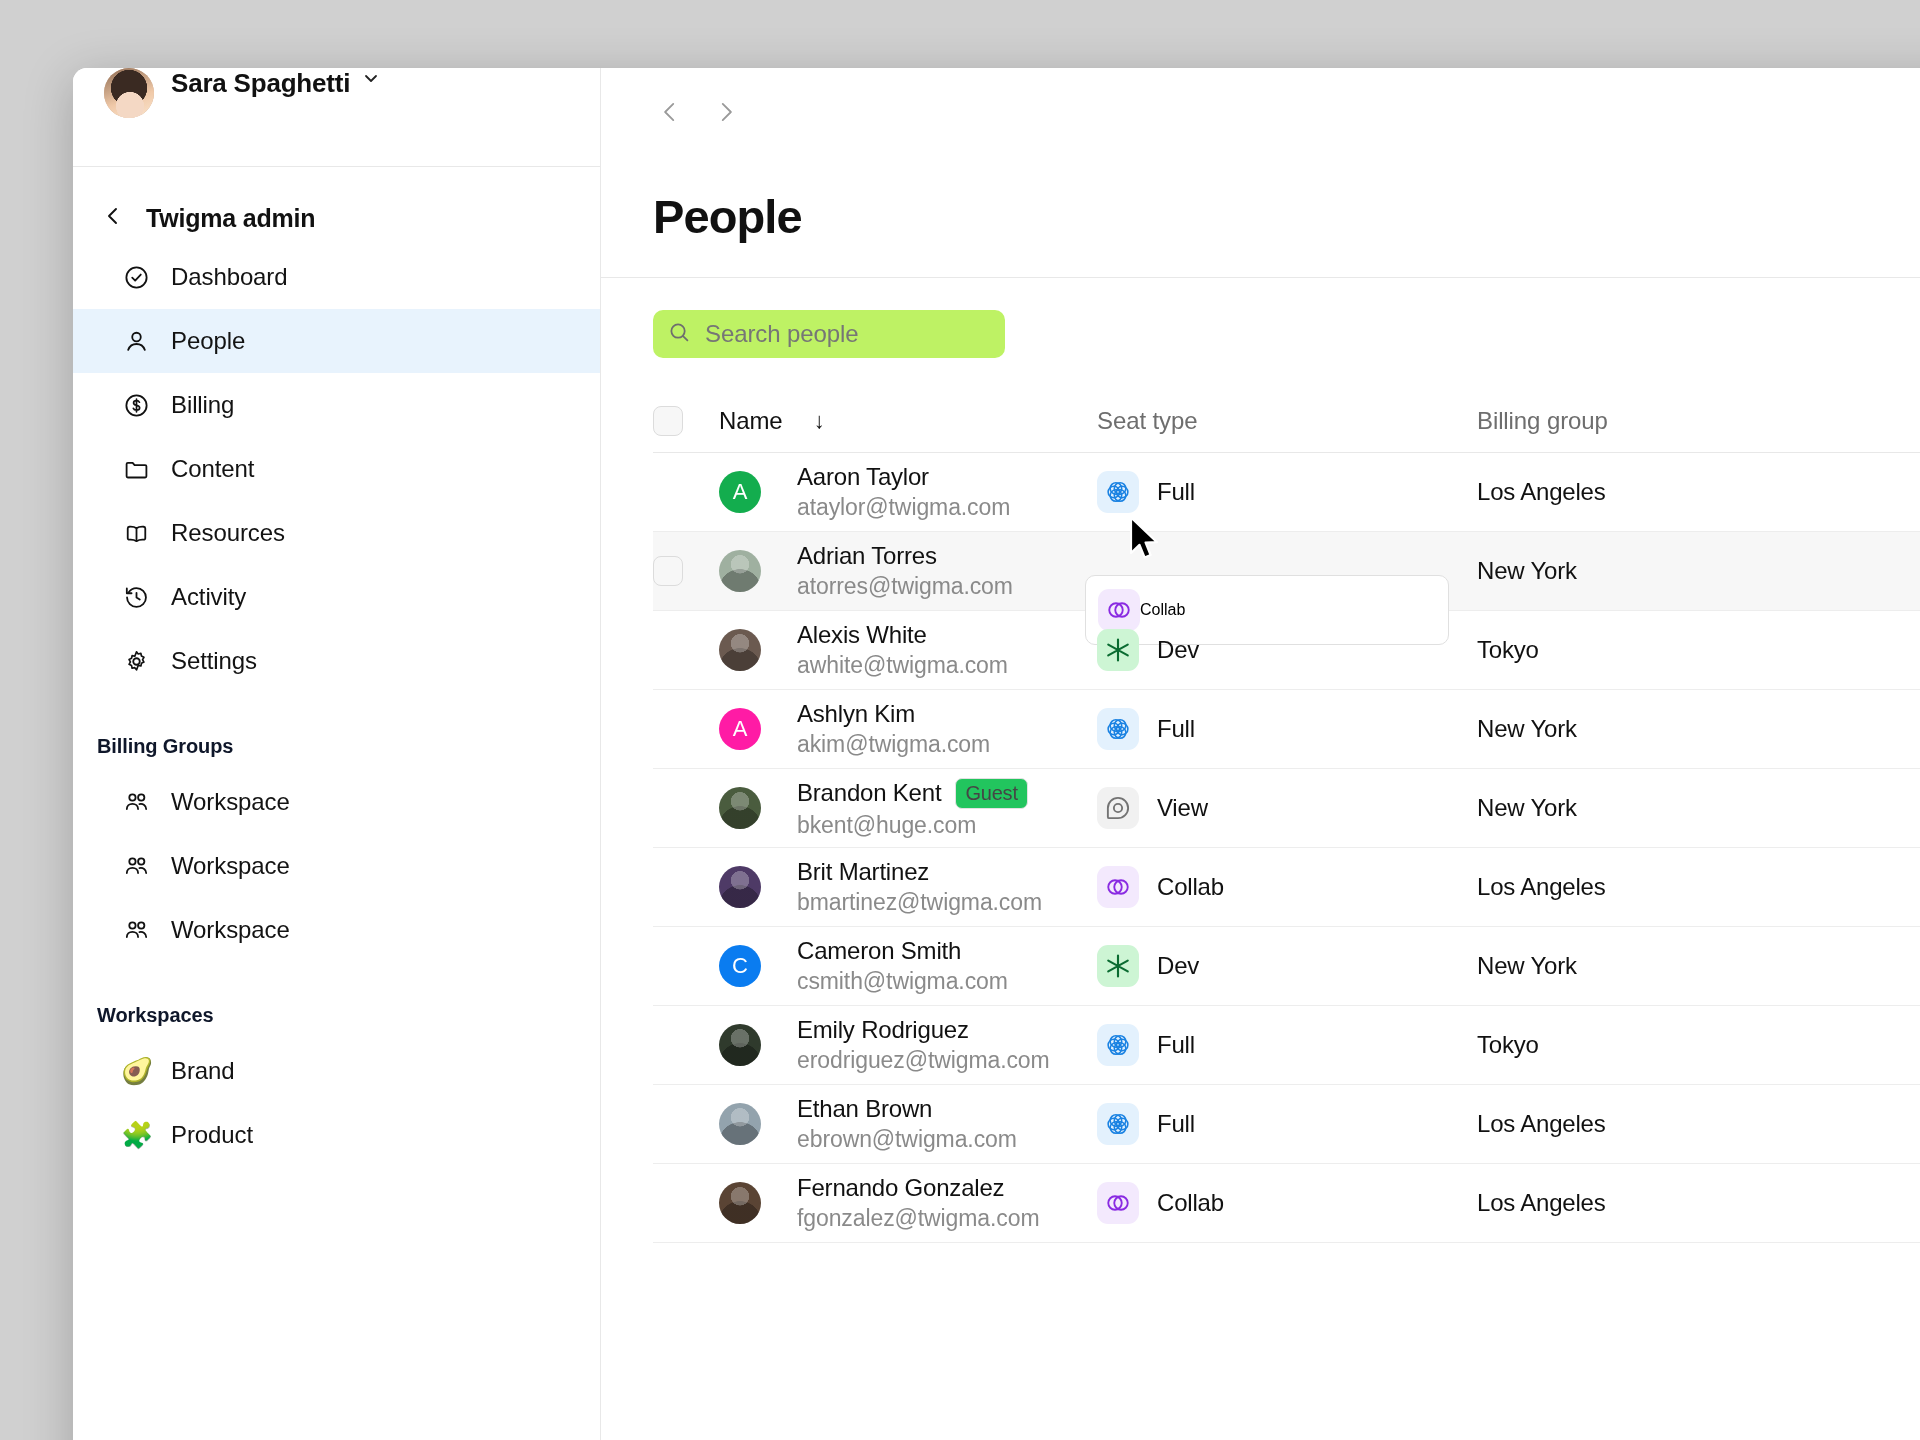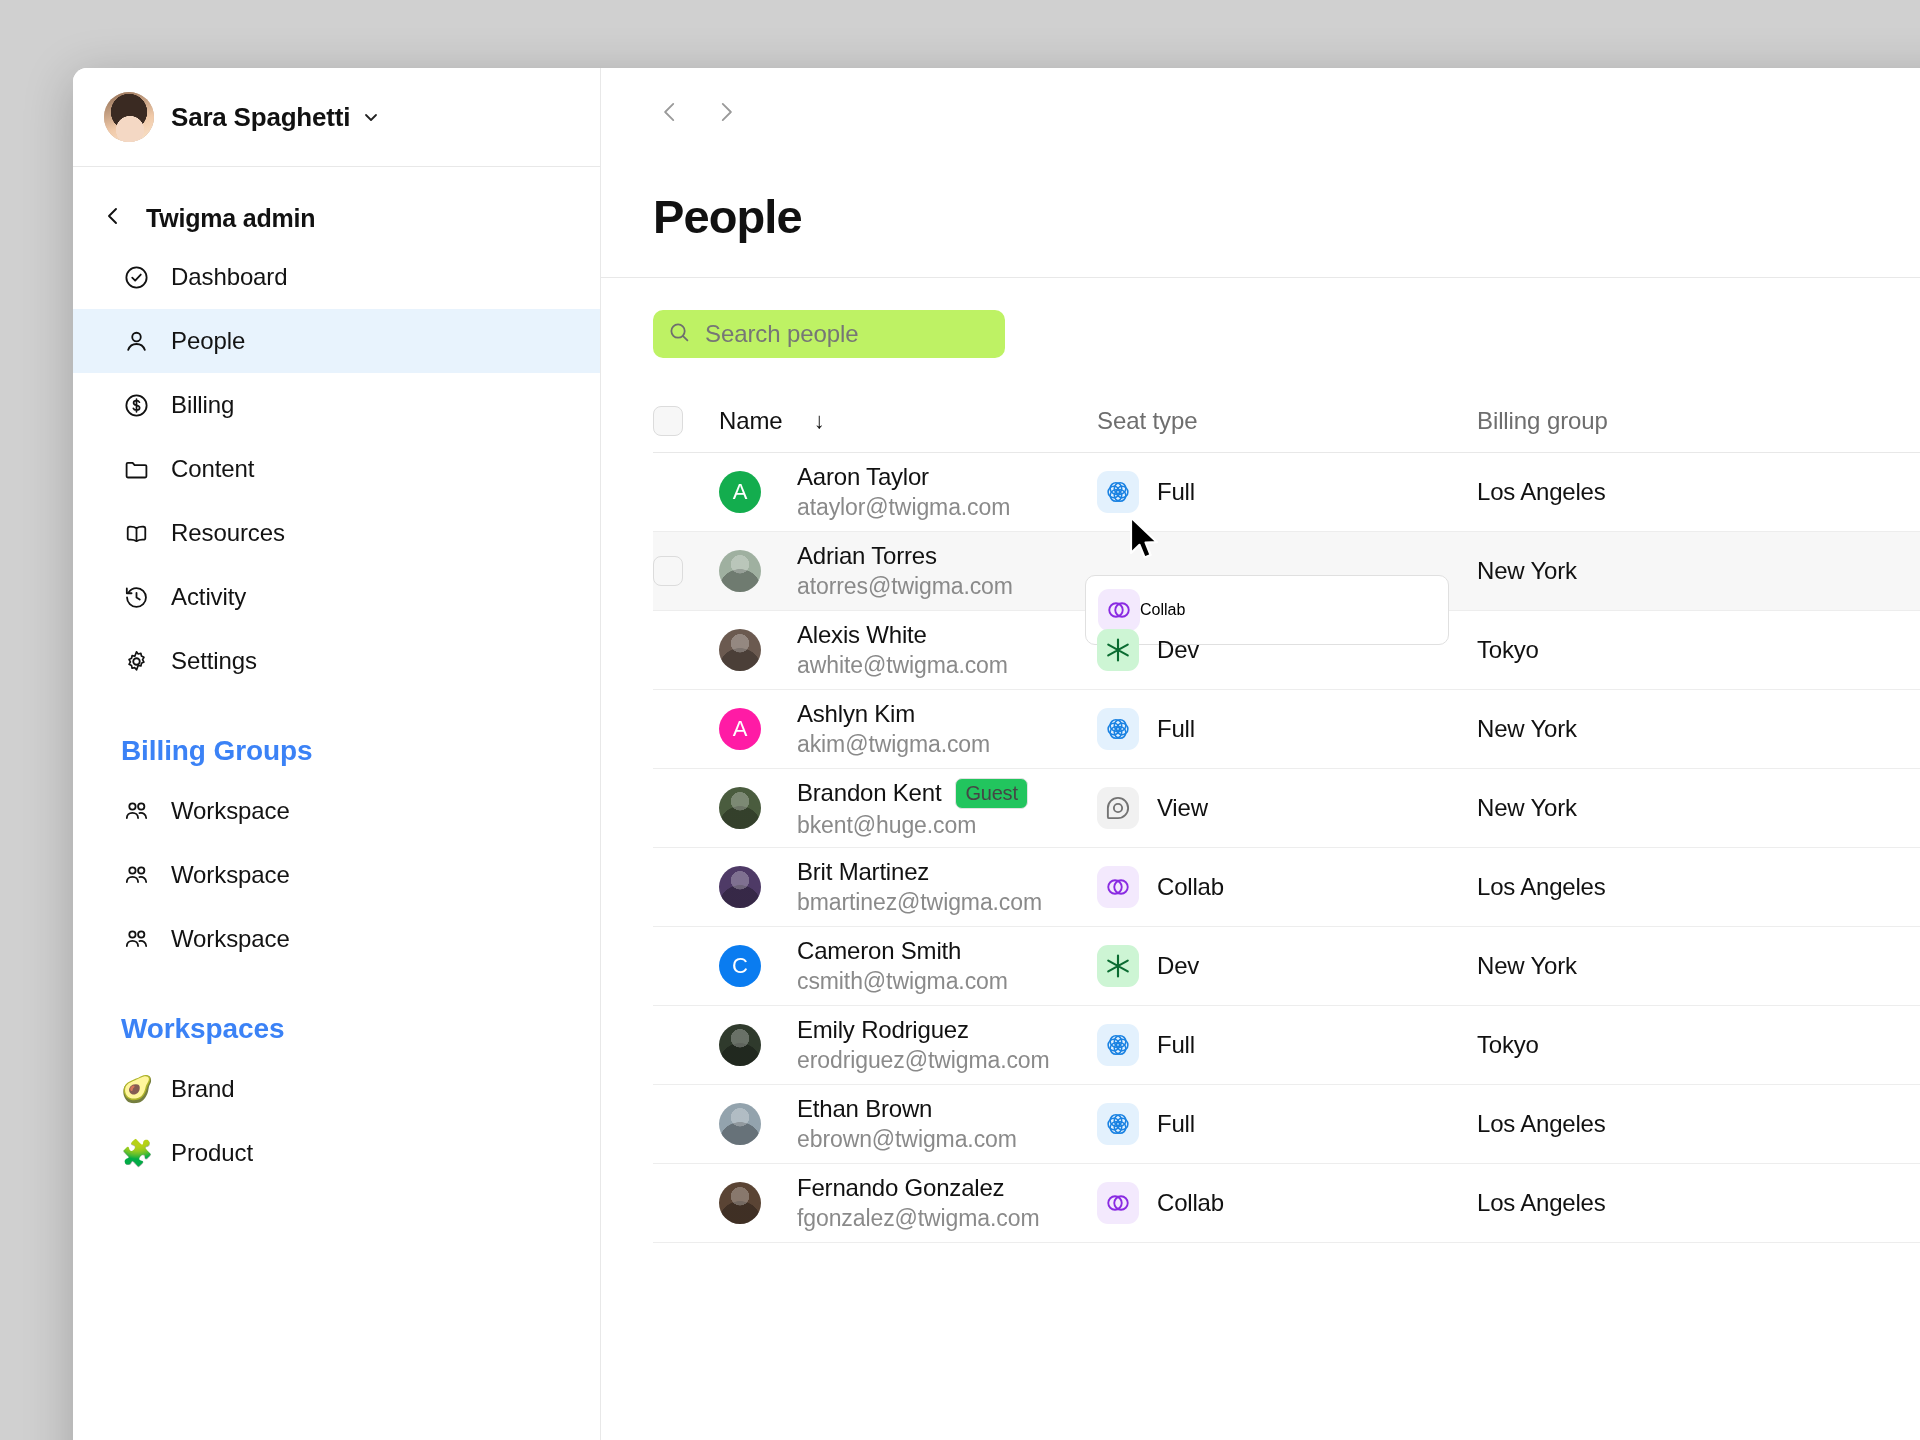--- a/index.html
+++ b/index.html
@@ -32,21 +32,21 @@
     flex: 0 0 527px;
     background: #ffffff;
     border-right: 1px solid #e8e8e8;
     display: flex;
     flex-direction: column;
   }
   .account {
     height: 98px;
     flex: 0 0 98px;
     display: flex;
-    align-items: center;
+    align-items: flex-start;
     padding: 0 0 0 31px;
     border-bottom: 1px solid #e8e8e8;
     cursor: pointer;
   }
   .avatar-photo {
     width: 50px; height: 50px;
     border-radius: 50%;
     flex: 0 0 50px;
     background: #caa88e;
     position: relative;
@@ -101,24 +101,24 @@
     display: flex; align-items: center; justify-content: center;
     color: #111;
   }
   .nav-item .nav-label {
     font-size: 24px;
     color: #131313;
     margin-left: 20px;
     letter-spacing: -0.1px;
   }
   .group-title {
-    font-size: 28px;
+    font-size: 20px;
     font-weight: 700;
-    color: #3b82f6;
-    padding-left: 48px;
+    color: #0f172a;
+    padding-left: 24px;
     margin-top: 42px;
     margin-bottom: 12px;
     letter-spacing: -0.1px;
   }
   .ws-emoji {
     width: 30px; height: 30px; flex: 0 0 30px;
     font-size: 26px; line-height: 30px; text-align: center;
   }
   
   .main {

